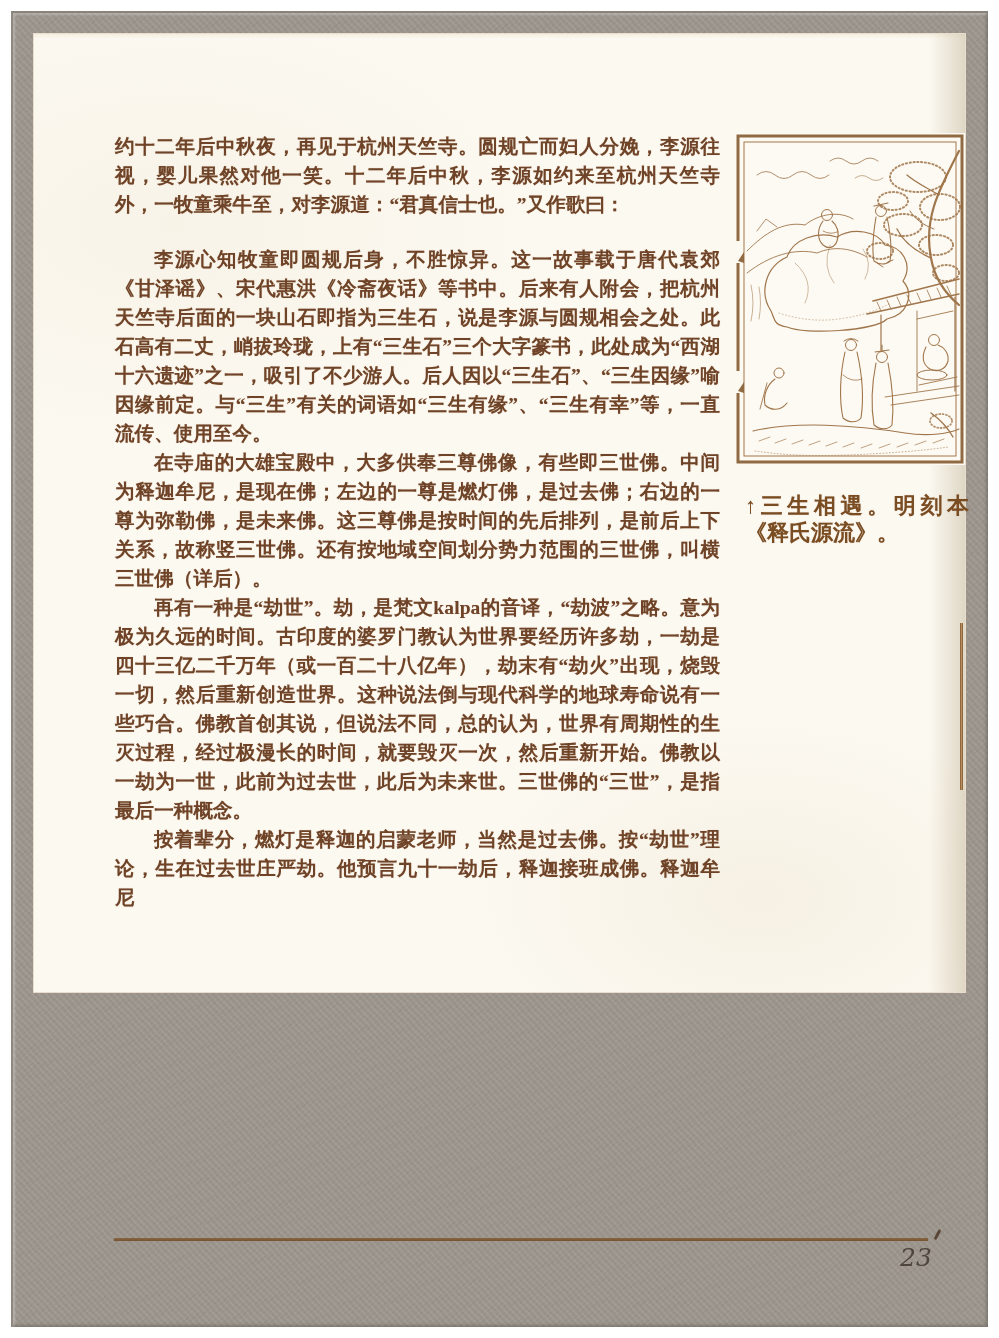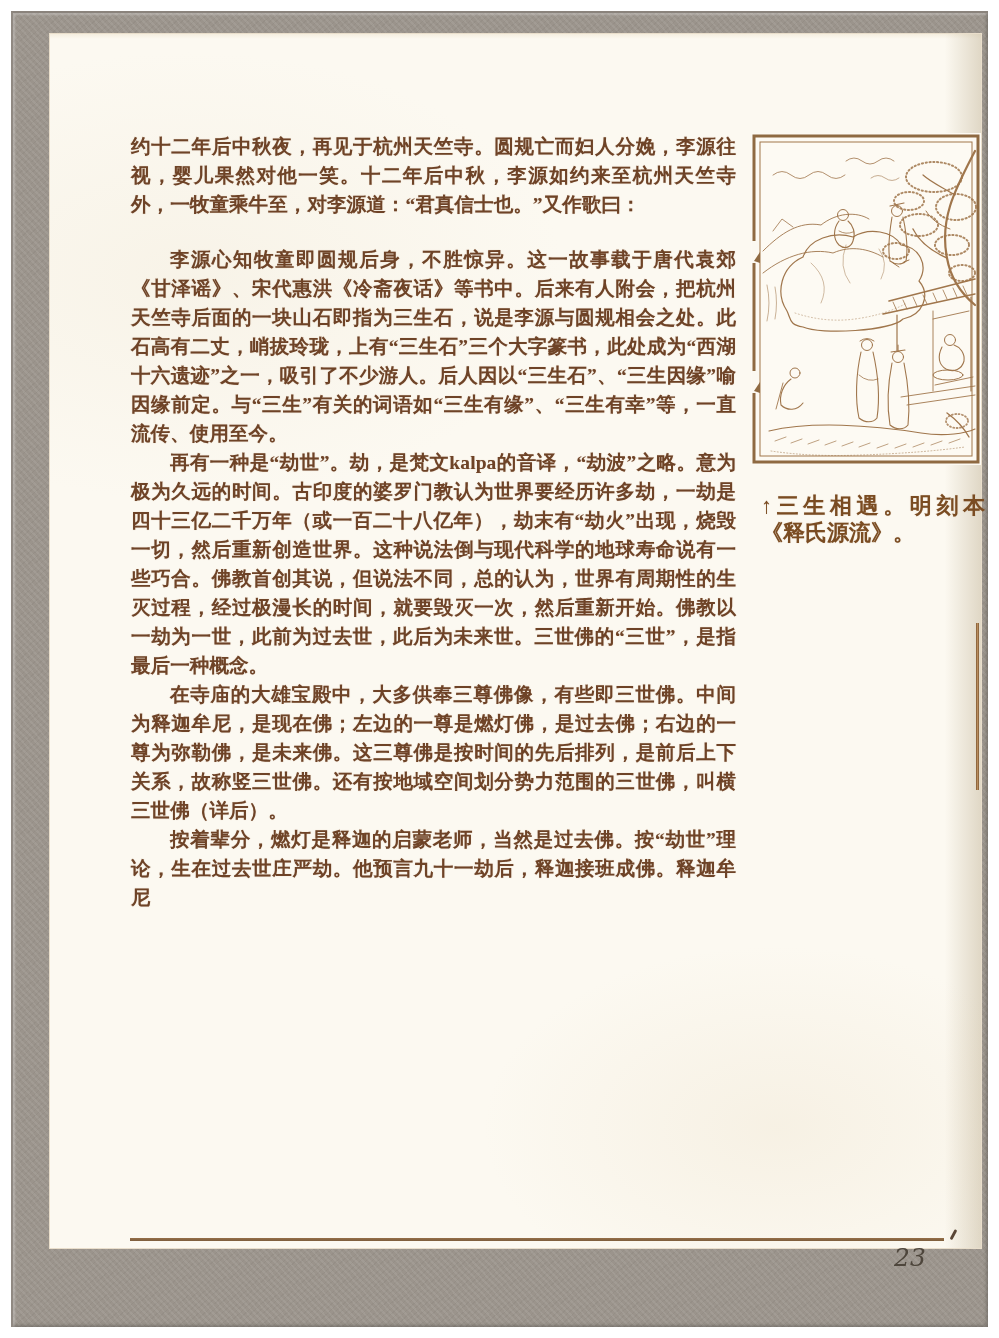--- a/index.html
+++ b/index.html
@@ -15,29 +15,28 @@
     background:#9b948c;
     background-image:
       repeating-linear-gradient(47deg, rgba(255,255,255,0.07) 0 2px, rgba(0,0,0,0) 2px 5px),
       repeating-linear-gradient(-43deg, rgba(60,55,50,0.06) 0 1px, rgba(0,0,0,0) 1px 4px);
     border-top:2px solid #8a837c;
     border-left:2px solid #908982;
     box-shadow: inset -2px -2px 3px rgba(70,65,60,0.35), inset 2px 2px 2px rgba(255,255,255,0.25);
   }
   
   .page{
-    position:absolute;left:33px;top:33px;width:933px;height:1216px;
+    position:absolute;left:33px;top:33px;width:933px;height:960px;
     background:#fcf9f1;
     background-image:
       radial-gradient(ellipse 420px 260px at 78% 90%, rgba(222,203,168,0.18), rgba(0,0,0,0) 70%),
       radial-gradient(ellipse 500px 300px at 15% 20%, rgba(240,232,214,0.35), rgba(0,0,0,0) 75%),
       linear-gradient(to right, rgba(0,0,0,0) 96%, rgba(199,186,160,0.55) 100%),
       linear-gradient(to bottom, rgba(223,206,170,0.30) 0, rgba(0,0,0,0) 6px);
     box-shadow: inset 0 0 0 1px #e9decb;
-    margin-left: 16px;
   }
   
   .text-col{
     position:absolute;left:82px;top:99px;width:605px;
     color:#6e4327;
     font-size:19.5px;line-height:29px;
     text-align:justify;
     letter-spacing:0.1px;
   }
   .para{margin:0;font-weight:600;text-shadow:0 0 1px rgba(150,95,55,0.35);}
@@ -70,40 +69,40 @@
     opacity:0.9;
   }
   .tickmark{
     position:absolute;left:903px;top:1196px;width:2.5px;height:11px;
     background:#5a4636;border-radius:2px;
     transform:rotate(28deg);
   }
   .pagenum{
     position:absolute;left:845px;top:1211px;width:76px;
     font-style:italic;font-size:25px;line-height:27px;
-    color:#4e463c;
+    color:#4e463c;text-align:center;
     font-family:"DejaVu Serif","Liberation Serif",serif;
   }
 </style>
 </head>
 <body>
 
 <div class="scan-frame"></div>
 
 <div class="page">
 
   <div class="text-col">
     <p class="para">约十二年后中秋夜，再见于杭州天竺寺。圆规亡而妇人分娩，李源往视，婴儿果然对他一笑。十二年后中秋，李源如约来至杭州天竺寺外，一牧童乘牛至，对李源道：“君真信士也。”又作歌曰：</p>
 
     <div class="poem">
     </div>
 
     <p class="para indent">李源心知牧童即圆规后身，不胜惊异。这一故事载于唐代袁郊《甘泽谣》、宋代惠洪《冷斋夜话》等书中。后来有人附会，把杭州天竺寺后面的一块山石即指为三生石，说是李源与圆规相会之处。此石高有二丈，峭拔玲珑，上有“三生石”三个大字篆书，此处成为“西湖十六遗迹”之一，吸引了不少游人。后人因以“三生石”、“三生因缘”喻因缘前定。与“三生”有关的词语如“三生有缘”、“三生有幸”等，一直流传、使用至今。</p>
+    <p class="para indent">在寺庙的大雄宝殿中，大多供奉三尊佛像，有些即三世佛。中间为释迦牟尼，是现在佛；左边的一尊是燃灯佛，是过去佛；右边的一尊为弥勒佛，是未来佛。这三尊佛是按时间的先后排列，是前后上下关系，故称竖三世佛。还有按地域空间划分势力范围的三世佛，叫横三世佛（详后）。</p>
     <p class="para indent">再有一种是“劫世”。劫，是梵文kalpa的音译，“劫波”之略。意为极为久远的时间。古印度的婆罗门教认为世界要经历许多劫，一劫是四十三亿二千万年（或一百二十八亿年），劫末有“劫火”出现，烧毁一切，然后重新创造世界。这种说法倒与现代科学的地球寿命说有一些巧合。佛教首创其说，但说法不同，总的认为，世界有周期性的生灭过程，经过极漫长的时间，就要毁灭一次，然后重新开始。佛教以一劫为一世，此前为过去世，此后为未来世。三世佛的“三世”，是指最后一种概念。</p>
-    <p class="para indent">在寺庙的大雄宝殿中，大多供奉三尊佛像，有些即三世佛。中间为释迦牟尼，是现在佛；左边的一尊是燃灯佛，是过去佛；右边的一尊为弥勒佛，是未来佛。这三尊佛是按时间的先后排列，是前后上下关系，故称竖三世佛。还有按地域空间划分势力范围的三世佛，叫横三世佛（详后）。</p>
     <p class="para indent">按着辈分，燃灯是释迦的启蒙老师，当然是过去佛。按“劫世”理论，生在过去世庄严劫。他预言九十一劫后，释迦接班成佛。释迦牟尼</p>
   </div>
 
   <figure class="illus">
     <svg width="230" height="332" viewBox="0 0 230 332" xmlns="http://www.w3.org/2000/svg">
       <rect x="0" y="0" width="230" height="332" fill="#fdfaf3"></rect>
 
       <rect x="3" y="3" width="224" height="326" fill="none" stroke="#8f6a42" stroke-width="3"></rect>
       <rect x="9" y="9" width="212" height="314" fill="none" stroke="#a1764a" stroke-width="1"></rect>
       <g stroke="#a0764c" fill="none" stroke-width="1" stroke-linecap="round">

